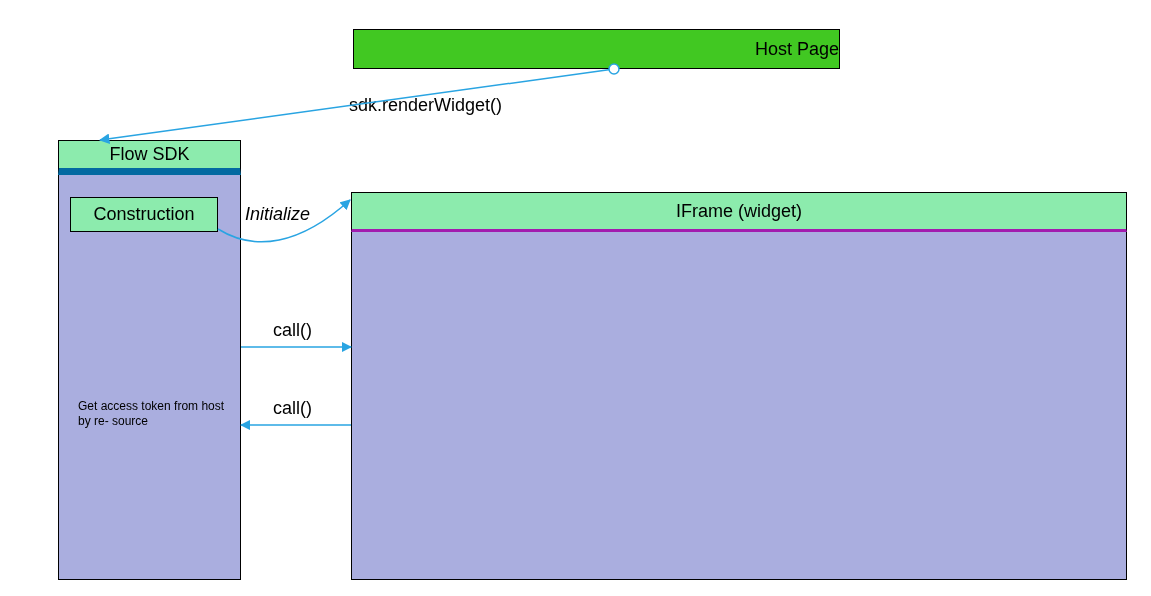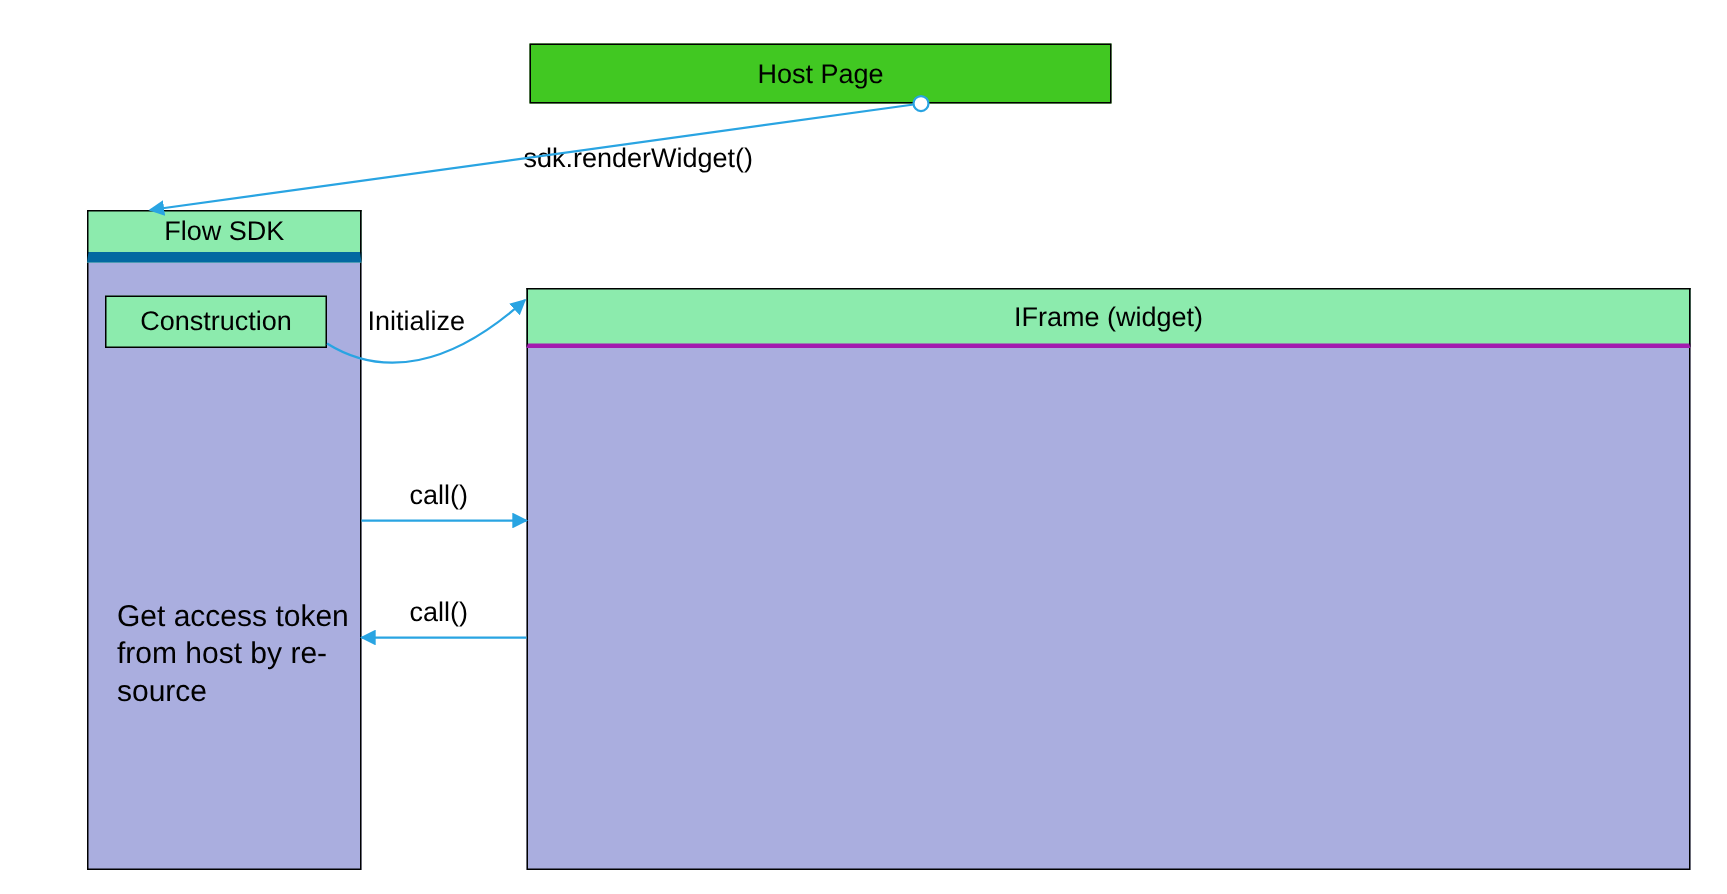--- a/index.html
+++ b/index.html
@@ -21,22 +21,23 @@
   .box {
     position: absolute;
     box-sizing: border-box;
     border: 1px solid #000;
     display: flex;
     align-items: center;
     justify-content: center;
   }
   .host-page {
     left: 353px; top: 29px;
-    width: 388px; height: 40px;
+    width: 487px; height: 40px;
     background: #41c822;
+    justify-content: flex-end;
   }
   .sdk-container {
     left: 58px; top: 140px;
     width: 183px; height: 440px;
     background: #aaaedf;
   }
   .sdk-header {
     left: 58px; top: 140px;
     width: 183px; height: 35px;
     background: #8cebad;
@@ -60,21 +61,21 @@
     border-bottom: 3px solid #a21caf;
   }
   .plain-label {
     position: absolute;
     font-size: 18px;
     color: #000;
     white-space: pre;
   }
   .multiline {
     position: absolute;
-    font-size: 20px;
+    font-size: 12px;
     color: #000;
     line-height: 1.25;
     width: 160px;
   }
   svg.overlay {
     position: absolute;
     left: 0; top: 0;
     width: 1151px; height: 596px;
     pointer-events: none;
   }
@@ -102,21 +103,21 @@
     <span>Get access token from host by re- source</span>
   </div>
 
   <div class="box iframe-container"></div>
 
   <div class="box iframe-header">
     <span>IFrame (widget)</span>
   </div>
 
   <div class="plain-label" style="left:349px; top:95px;">sdk.renderWidget()</div>
-  <div class="plain-label" style="left:245px; top:204px;">Initialize</div>
+  <div class="plain-label" style="left:245px; top:204px;font-style:italic;">Initialize</div>
   <div class="plain-label" style="left:273px; top:320px;">call()</div>
   <div class="plain-label" style="left:273px; top:398px;">call()</div>
 
   <svg class="overlay" viewBox="0 0 1151 596">
     <defs>
       <marker id="arrowHead" viewBox="0 0 10 10" refX="9" refY="5" markerWidth="7" markerHeight="7" orient="auto-start-reverse">
         <path d="M 0 0 L 10 5 L 0 10 z" fill="#29a4e2"></path>
       </marker>
     </defs>
 

